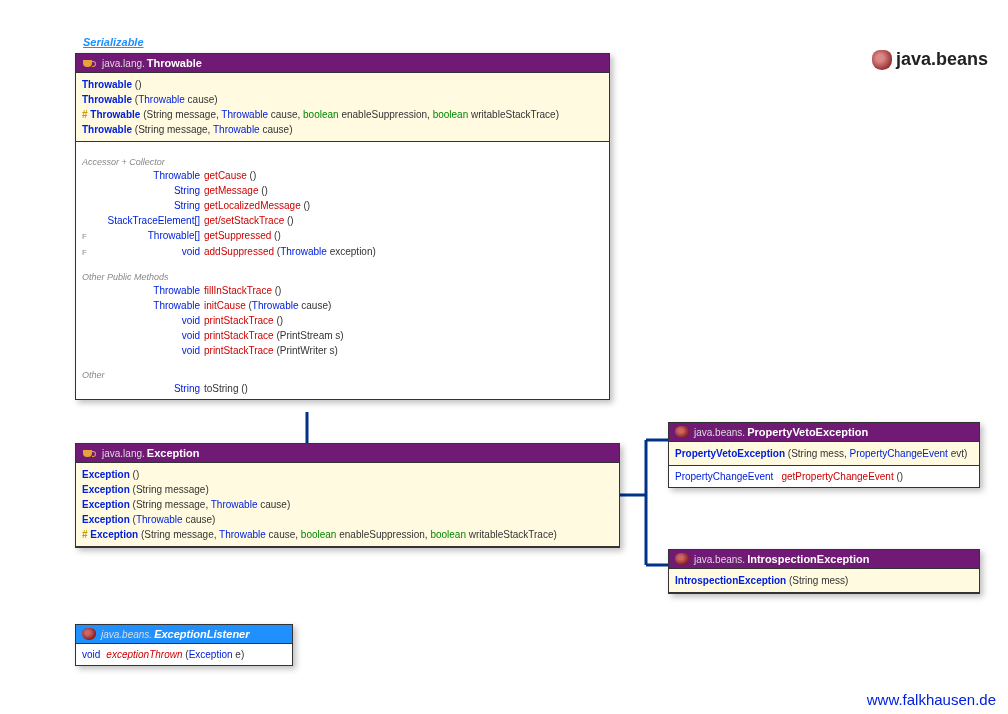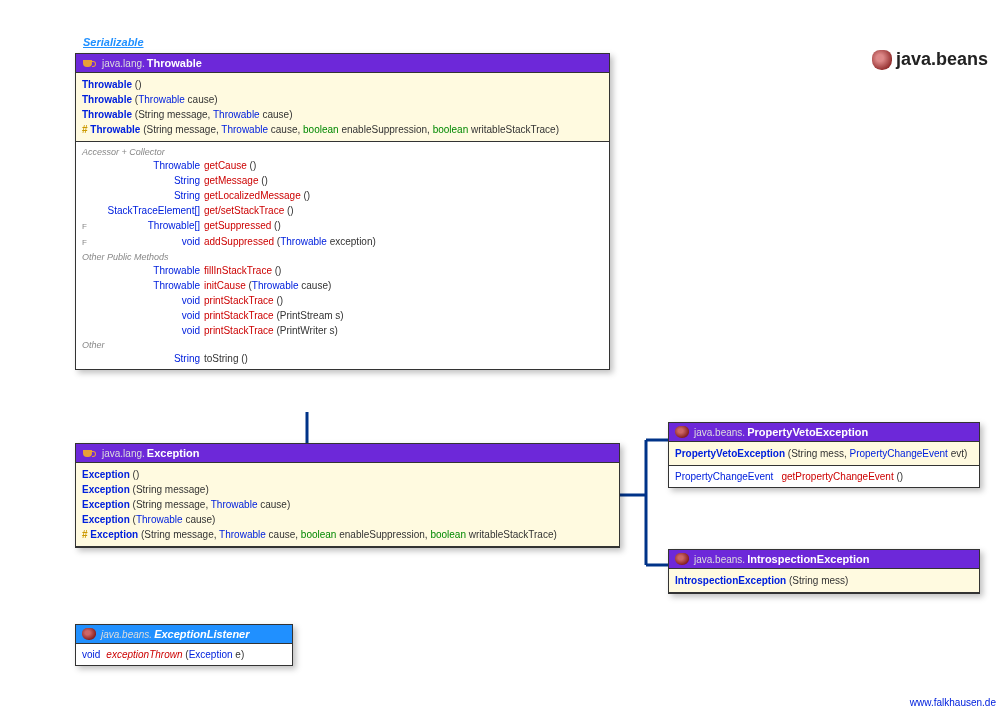--- a/index.html
+++ b/index.html
@@ -38,21 +38,21 @@
   background: radial-gradient(ellipse at 40% 40%, #d88 20%, #822 80%);
   border-radius: 40% 40% 48% 48%;
 }
 .class-box {
   position: absolute;
   border: 1px solid #333;
   background: #fff;
   box-shadow: 3px 3px 6px rgba(0,0,0,0.25);
 }
 .box-header {
-  background: #6d28d9;
+  background: #701a75;
   color: #fff;
   padding: 3px 6px;
   font-size: 11px;
   display: flex;
   align-items: center;
   border-bottom: 1px solid #333;
 }
 .box-header .pkg { color: #ddd; font-style: normal; font-size: 10px; }
 .box-header .cls { font-weight: bold; margin-left: 2px; }
 .cup-icon {
@@ -95,30 +95,30 @@
   background: #fff;
   padding: 3px 6px;
 }
 .row { line-height: 15px; white-space: nowrap; }
 .type { color: #0020dd; }
 .typelink { color: #0020dd; }
 .method { color: #cc0000; }
 .ctor { color: #0020dd; font-weight: bold; }
 .param { color: #333; }
 .kw { color: #008800; }
-.section { color: #888; font-style: italic; font-size: 9px; margin-top: 2px; margin-bottom: 1px; }
+.section { color: #888; font-style: italic; font-size: 9px; margin-top: 12px; margin-bottom: 1px; }
 .returns { display: inline-block; text-align: right; width: 110px; margin-right: 4px; }
 .hash { color: #cc9900; font-weight: bold; }
 .flag { color: #888; font-size: 8px; display: inline-block; width: 8px; }
 .footer-link {
   position: absolute;
   bottom: 6px;
   right: 12px;
   color: #0020dd;
-  font-size: 10px;
+  font-size: 15px;
 }
 svg.connectors {
   position: absolute;
   top: 0; left: 0;
   width: 1008px; height: 714px;
   pointer-events: none;
 }
 </style>
 </head>
 <body>
@@ -140,22 +140,22 @@
 
 <div class="class-box" style="left:75px; top:53px; width:535px;">
   <div class="box-header">
     <span class="cup-icon"></span>
     <span class="pkg">java.lang.</span>
     <span class="cls">Throwable</span>
   </div>
   <div class="constructors">
     <div class="row"><span class="ctor">Throwable</span> <span class="param">()</span></div>
     <div class="row"><span class="ctor">Throwable</span> <span class="param">(</span><span class="typelink">Throwable</span><span class="param"> cause)</span></div>
+    <div class="row"><span class="hash"># </span><span class="ctor">Throwable</span> <span class="param">(String message, </span><span class="typelink">Throwable</span><span class="param"> cause, </span><span class="kw">boolean</span><span class="param"> enableSuppression, </span><span class="kw">boolean</span><span class="param"> writableStackTrace)</span></div>
     <div class="row"><span class="ctor">Throwable</span> <span class="param">(String message, </span><span class="typelink">Throwable</span><span class="param"> cause)</span></div>
-    <div class="row"><span class="hash"># </span><span class="ctor">Throwable</span> <span class="param">(String message, </span><span class="typelink">Throwable</span><span class="param"> cause, </span><span class="kw">boolean</span><span class="param"> enableSuppression, </span><span class="kw">boolean</span><span class="param"> writableStackTrace)</span></div>
   </div>
   <div class="methods">
     <div class="section">Accessor + Collector</div>
     <div class="row"><span class="flag"></span><span class="returns type">Throwable</span><span class="method">getCause</span> <span class="param">()</span></div>
     <div class="row"><span class="flag"></span><span class="returns type">String</span><span class="method">getMessage</span> <span class="param">()</span></div>
     <div class="row"><span class="flag"></span><span class="returns type">String</span><span class="method">getLocalizedMessage</span> <span class="param">()</span></div>
     <div class="row"><span class="flag"></span><span class="returns type">StackTraceElement[]</span><span class="method">get/setStackTrace</span> <span class="param">()</span></div>
     <div class="row"><span class="flag">F</span><span class="returns type">Throwable[]</span><span class="method">getSuppressed</span> <span class="param">()</span></div>
     <div class="row"><span class="flag">F</span><span class="returns type">void</span><span class="method">addSuppressed</span> <span class="param">(</span><span class="typelink">Throwable</span><span class="param"> exception)</span></div>
     <div class="section">Other Public Methods</div>

